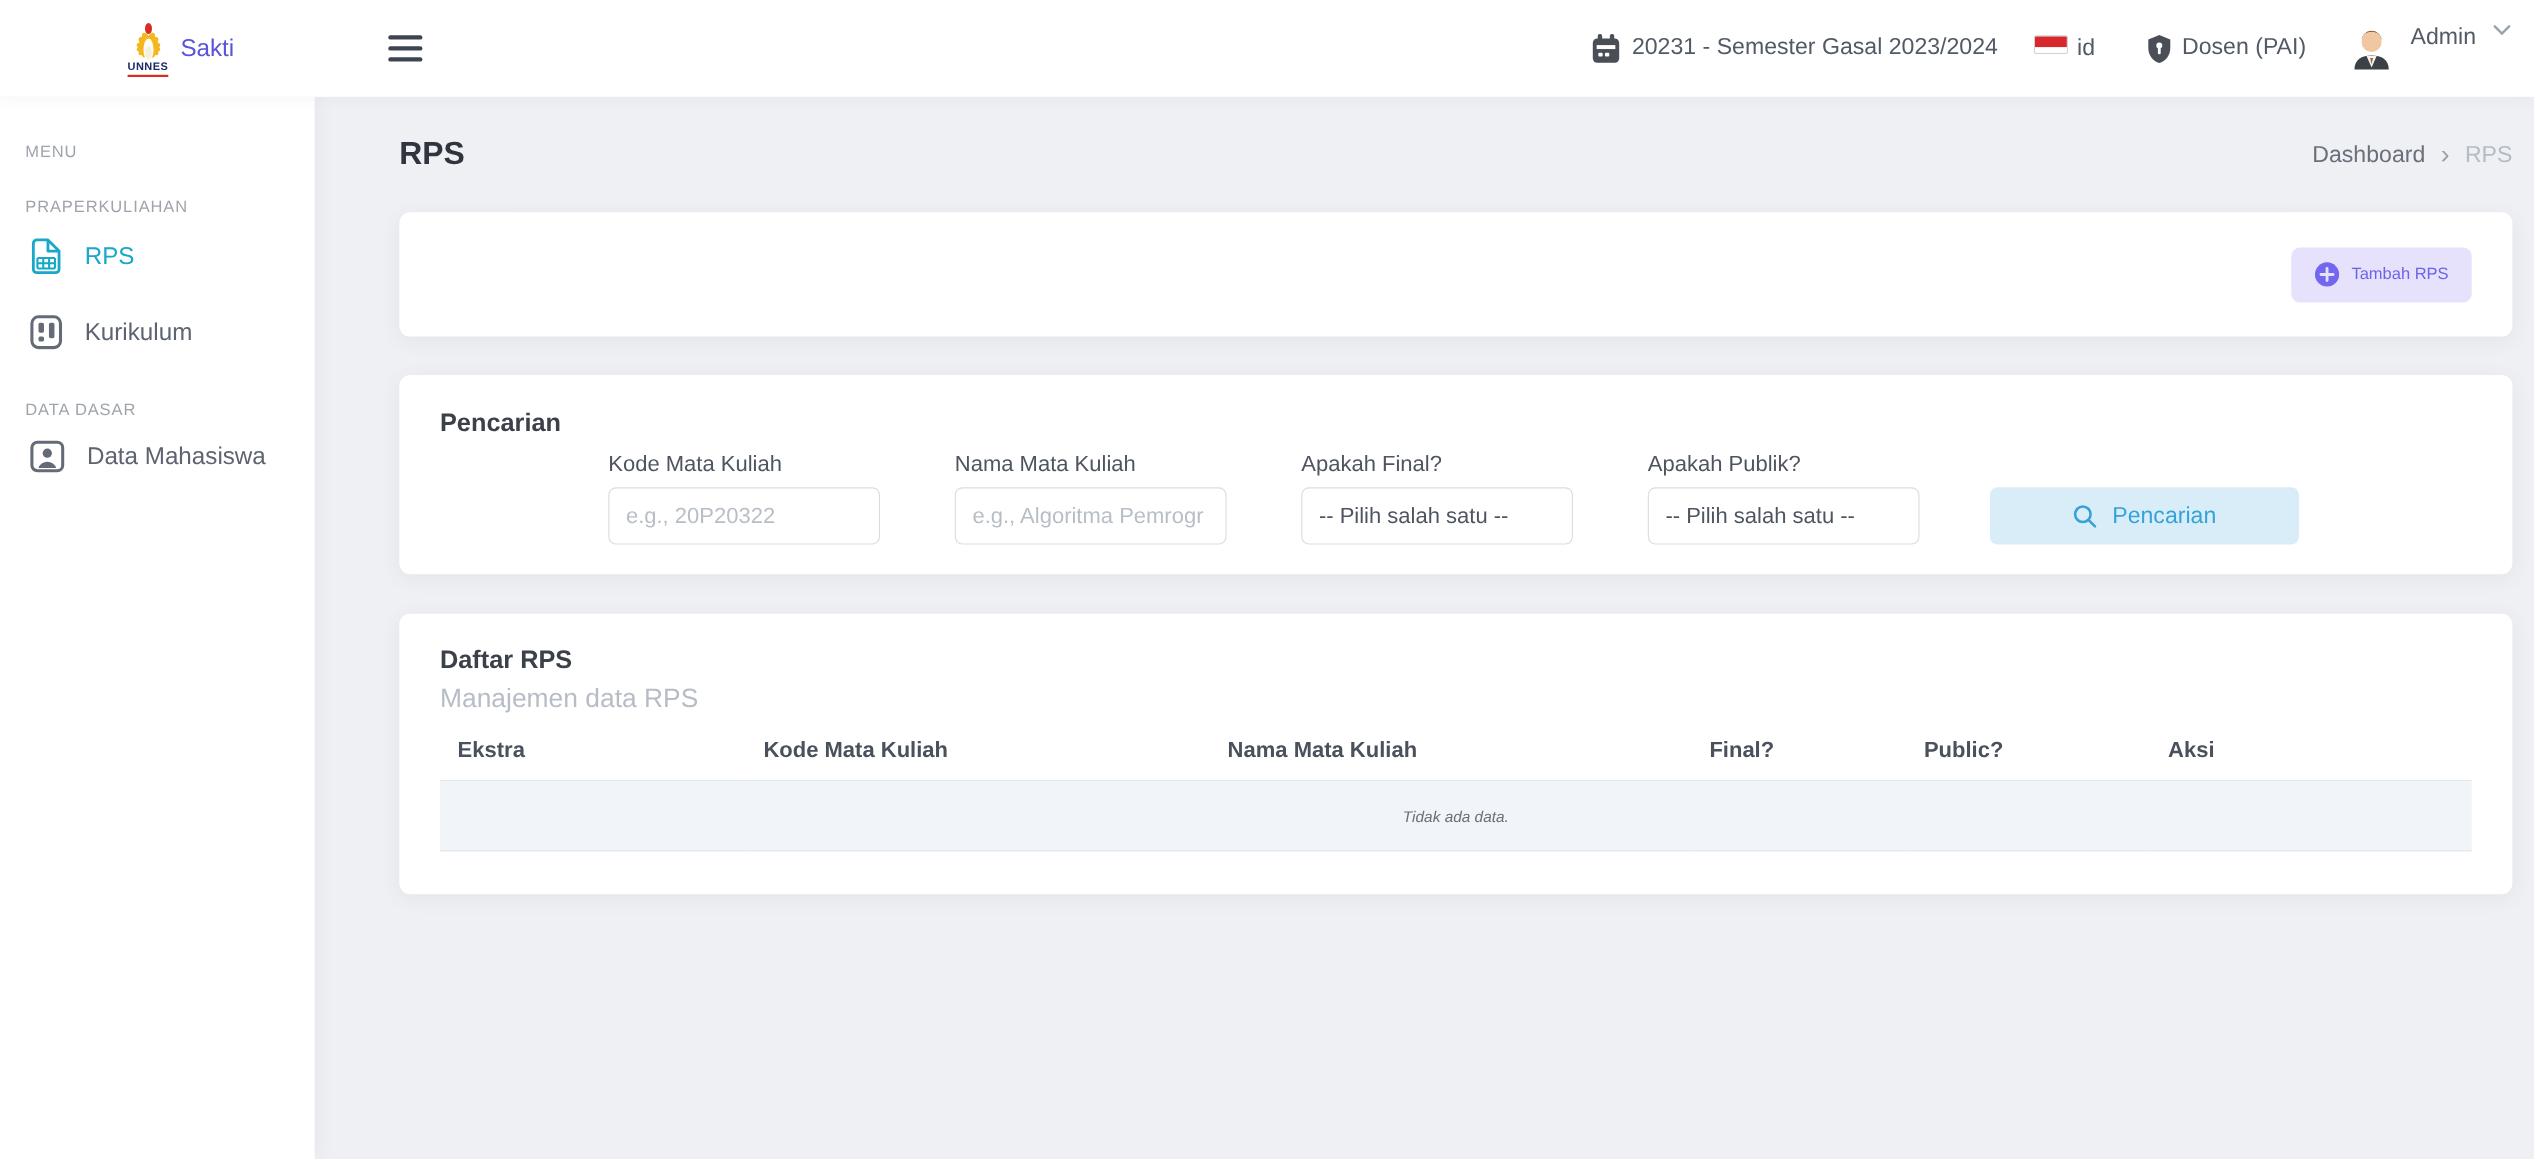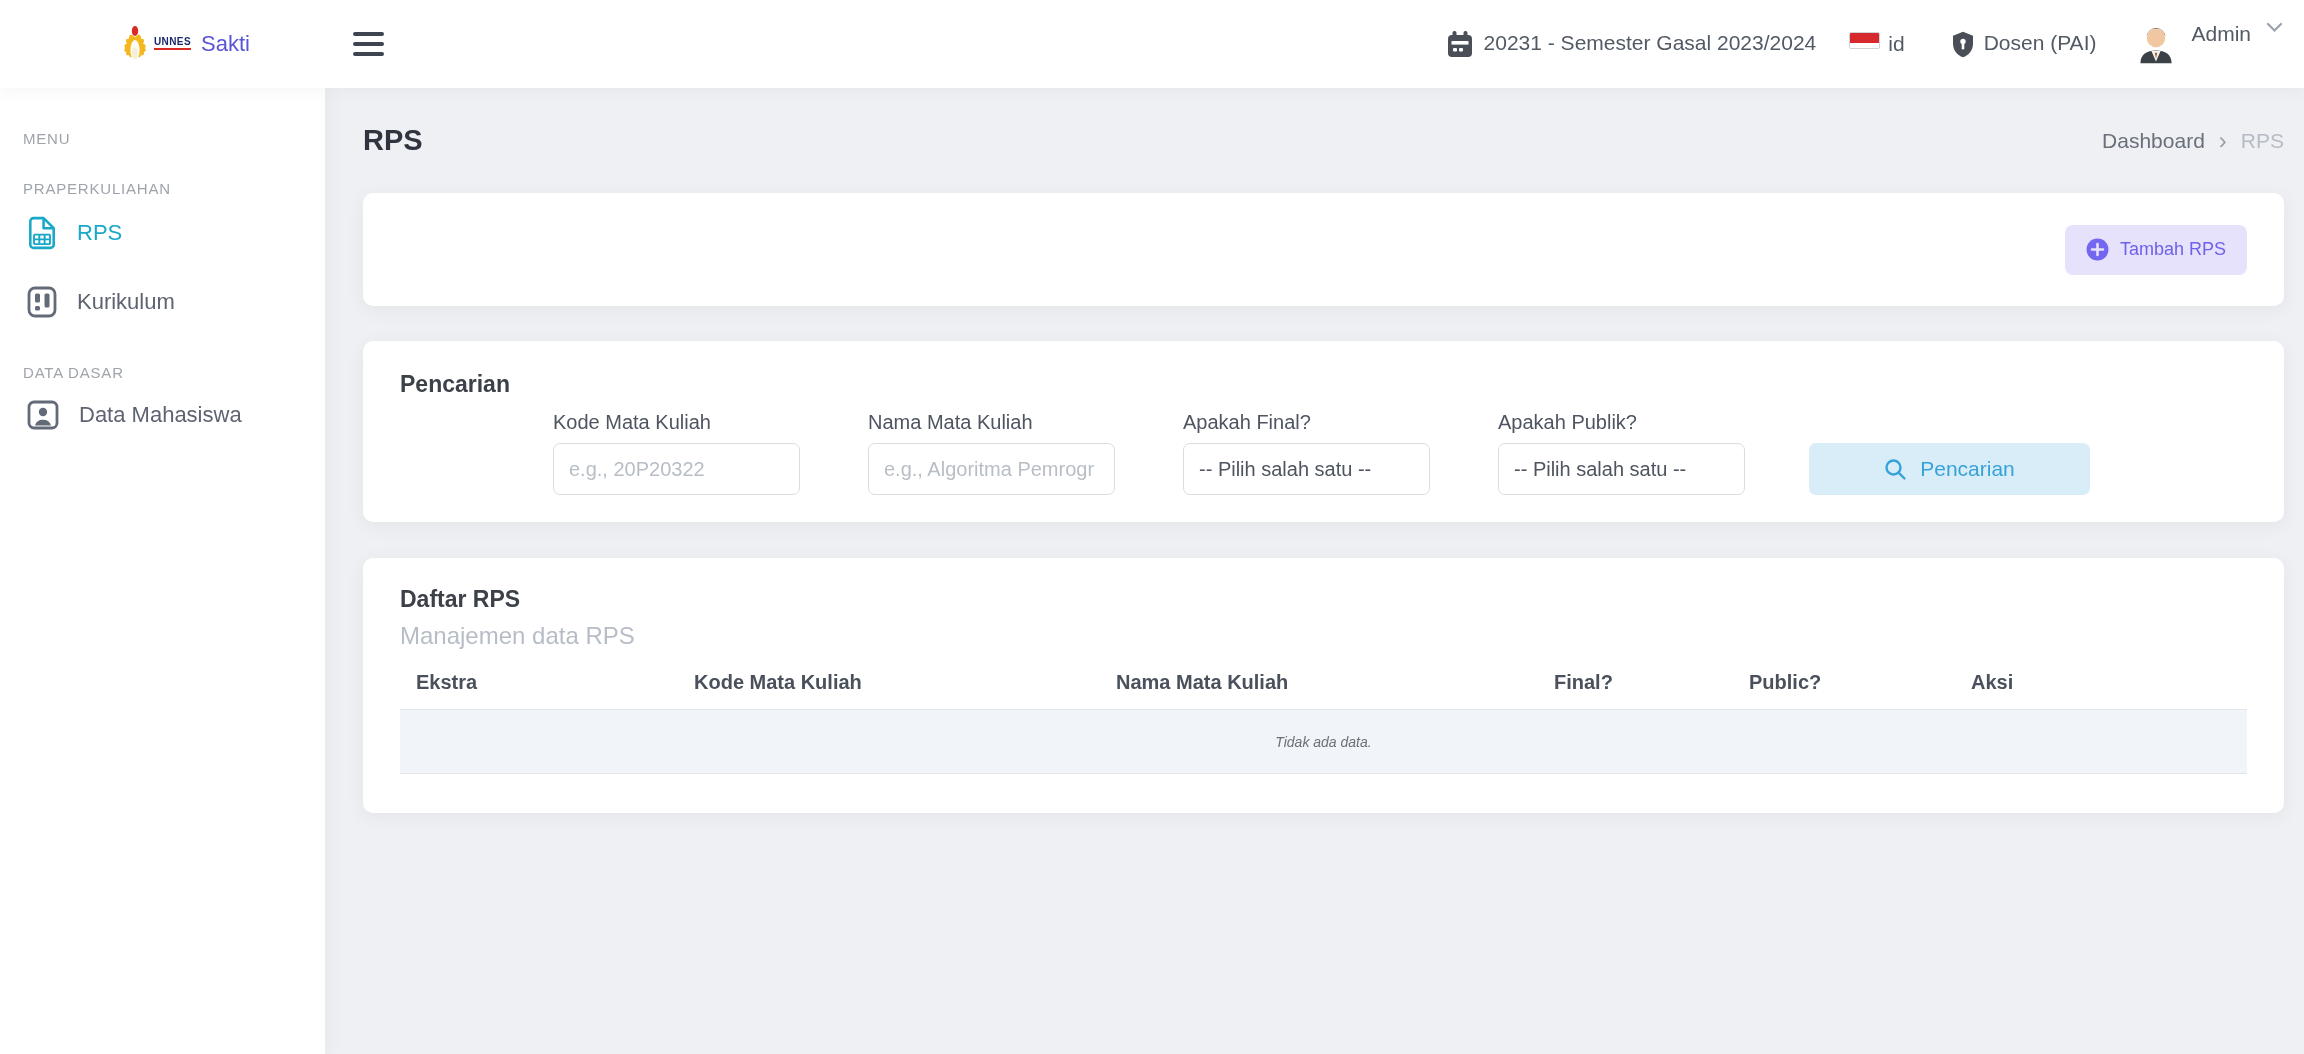--- a/index.html
+++ b/index.html
@@ -5,42 +5,42 @@
   html,body{margin:0;padding:0;width:2304px;height:1054px;overflow:hidden;
     background:#eef0f3;font-family:"Liberation Sans",sans-serif;}
   *{box-sizing:border-box;}
   .app{position:relative;width:2304px;height:1054px;}
 
   
   .topbar{position:absolute;top:0;left:0;right:0;height:88px;background:#fff;
     display:flex;align-items:center;z-index:20;box-shadow:0 3px 14px rgba(70,75,90,.05);}
   .brand{width:325px;flex:0 0 auto;display:flex;align-items:center;gap:10px;
     padding-left:116px;cursor:pointer;}
-  .logo{display:flex;flex-direction:row;align-items:center;line-height:1;}
+  .logo{display:flex;flex-direction:column;align-items:flex-start;line-height:1;}
   .unnes-text{font-size:10px;font-weight:700;color:#1b2a6b;letter-spacing:.4px;
     border-bottom:2px solid #d92b23;padding-bottom:1px;margin-top:-2px;}
   .app-name{font-size:22px;font-weight:500;color:#5b54d6;}
   .hamburger{margin-left:28px;width:31px;display:flex;flex-direction:column;gap:6px;
     background:none;border:none;padding:0;cursor:pointer;}
   .hamburger .bar{height:4px;background:#3e4450;border-radius:2px;}
   .topbar-right{margin-left:auto;display:flex;align-items:center;padding-right:21px;
     color:#525a66;font-size:21px;}
   .tb-item{display:flex;cursor:pointer;}
   .semester{gap:11px;}
   .lang{gap:8px;margin-left:33px;}
   .flag{width:31px;height:17px;border:1px solid #cfd2d6;border-radius:2px;overflow:hidden;
     display:flex;flex-direction:column;}
   .flag .red{flex:0 0 64%;background:#d7282e;}
   .flag .white{flex:1;background:#fff;}
   .role{gap:9px;margin-left:46px;}
   .user{gap:13px;margin-left:38px;}
   .chev{margin-left:2px;}
 
   
-  .sidebar{position:absolute;top:88px;left:0;width:325px;bottom:0;background:#fff;
+  .sidebar{position:absolute;top:88px;left:0;width:286px;bottom:0;background:#fff;
     box-shadow:5px 0 16px rgba(60,65,80,.045);z-index:10;}
   .menu-label,.group-label{font-size:15px;font-weight:500;letter-spacing:.8px;
     color:#9fa4ac;margin-left:23px;}
   .menu-label{padding-top:42px;}
   .group-label{margin-top:33px;margin-bottom:6px;}
   .nav-item{display:flex;align-items:center;gap:20px;padding:13px 0 13px 27px;cursor:pointer;}
   .nav-item + .nav-item{margin-top:10px;}
   .nav-item .label{font-size:22px;color:#5d6370;}
   .nav-item.active .label{color:#18a8c8;font-weight:500;}
 
@@ -51,21 +51,21 @@
   .page-title{font-size:29px;font-weight:700;color:#30343f;margin:0;}
   .breadcrumb{display:flex;align-items:center;gap:14px;font-size:21px;}
   .bc-parent{color:#6a707b;cursor:pointer;}
   .bc-sep{color:#99a0a9;font-size:24px;line-height:1;}
   .bc-current{color:#b6bcc5;}
 
   .card{background:#fff;border-radius:10px;box-shadow:0 4px 18px rgba(80,85,100,.07);}
   .toolbar-card{height:113px;display:flex;align-items:center;justify-content:flex-end;
     padding:0 37px;}
   .btn-add{display:inline-flex;align-items:center;gap:11px;background:#e6e2fc;color:#6e61ea;
-    font-family:inherit;font-size:18px;font-weight:500;border:none;border-radius:8px;
+    font-family:inherit;font-size:15px;font-weight:500;border:none;border-radius:8px;
     padding:0 21px;height:50px;cursor:pointer;}
 
   .search-card{margin-top:35px;height:181px;padding:30px 37px 28px;}
   .card-title{font-size:23px;font-weight:700;color:#3b4049;margin:0;}
   .form-row{display:flex;align-items:flex-end;margin-top:13px;margin-left:153px;}
   .field{width:247px;display:flex;flex-direction:column;}
   .field + .field{margin-left:68px;}
   .field-label{font-size:20px;color:#4e5560;margin-bottom:9px;}
   .text-input{height:52px;border:1px solid #d9dde2;border-radius:7px;padding:0 15px;
     font-family:inherit;font-size:20px;color:#4e5560;background:#fff;width:100%;outline:none;}

